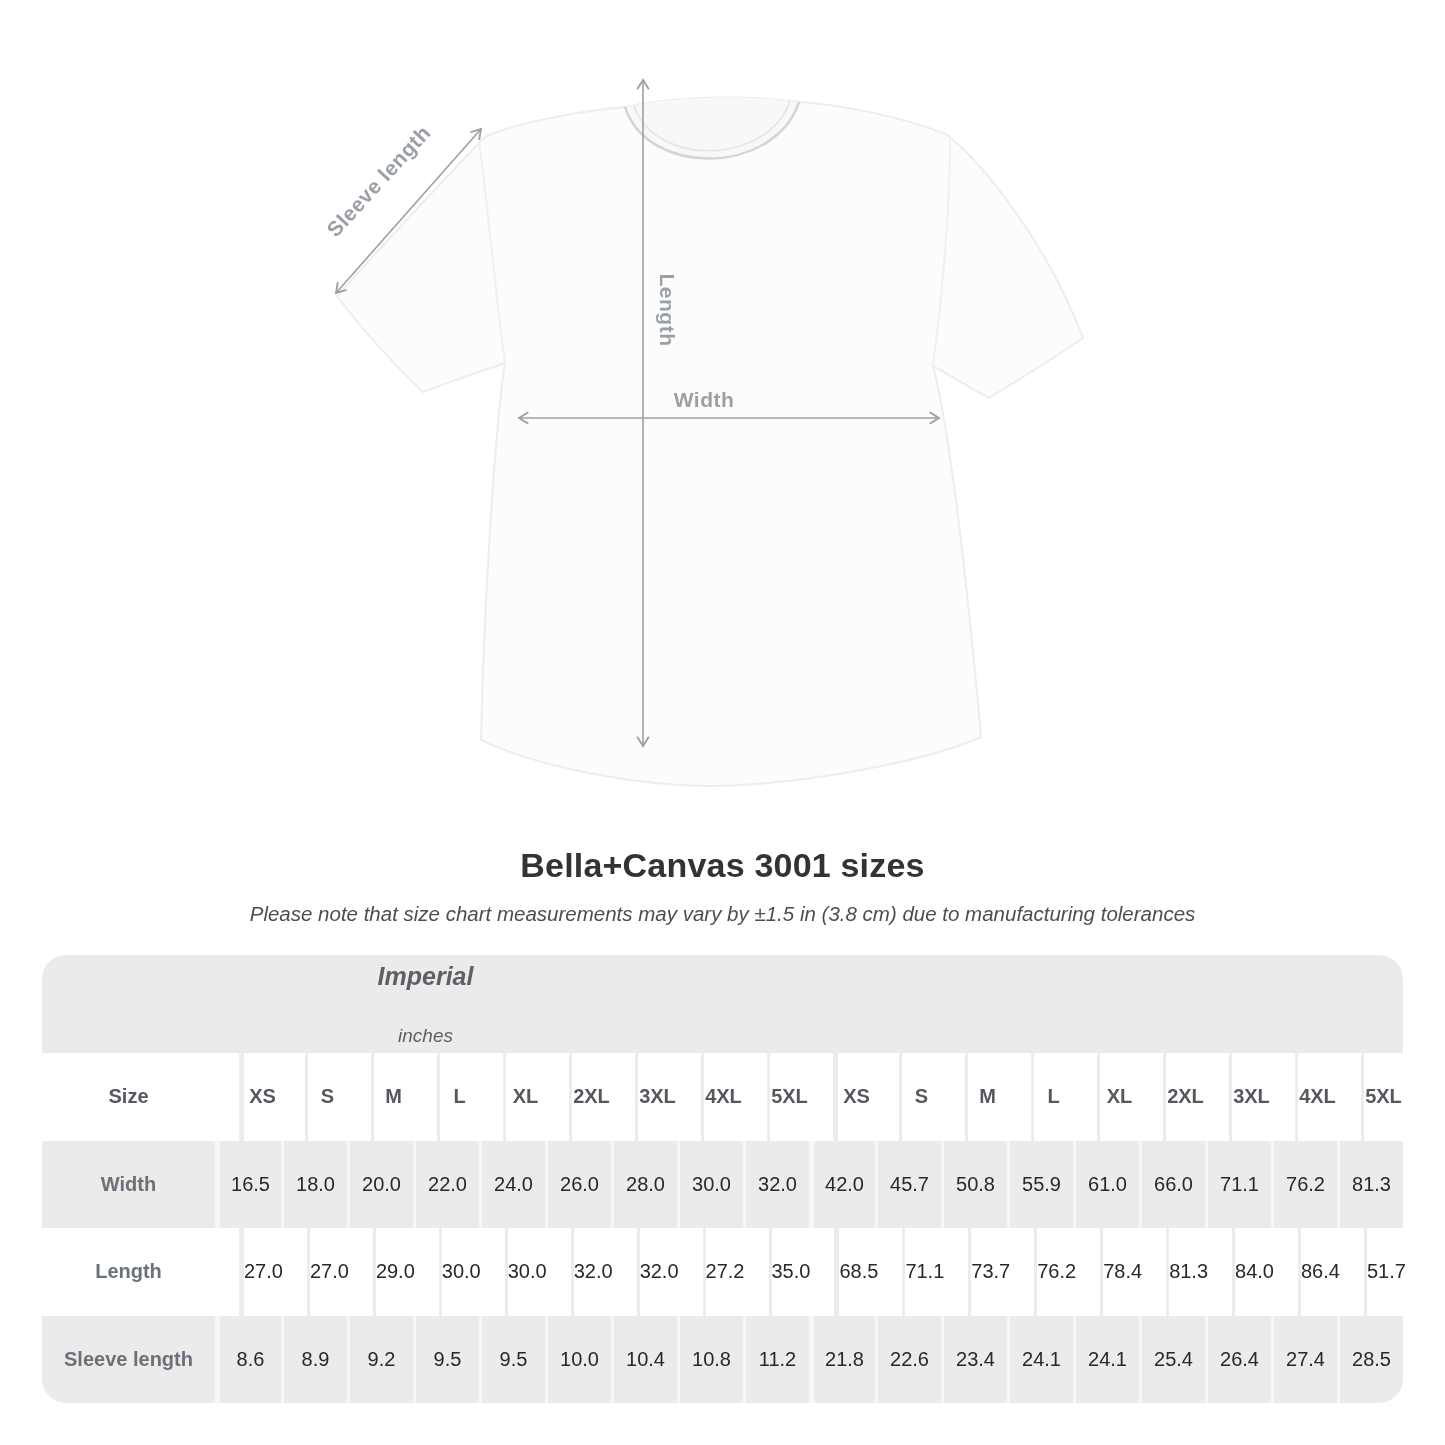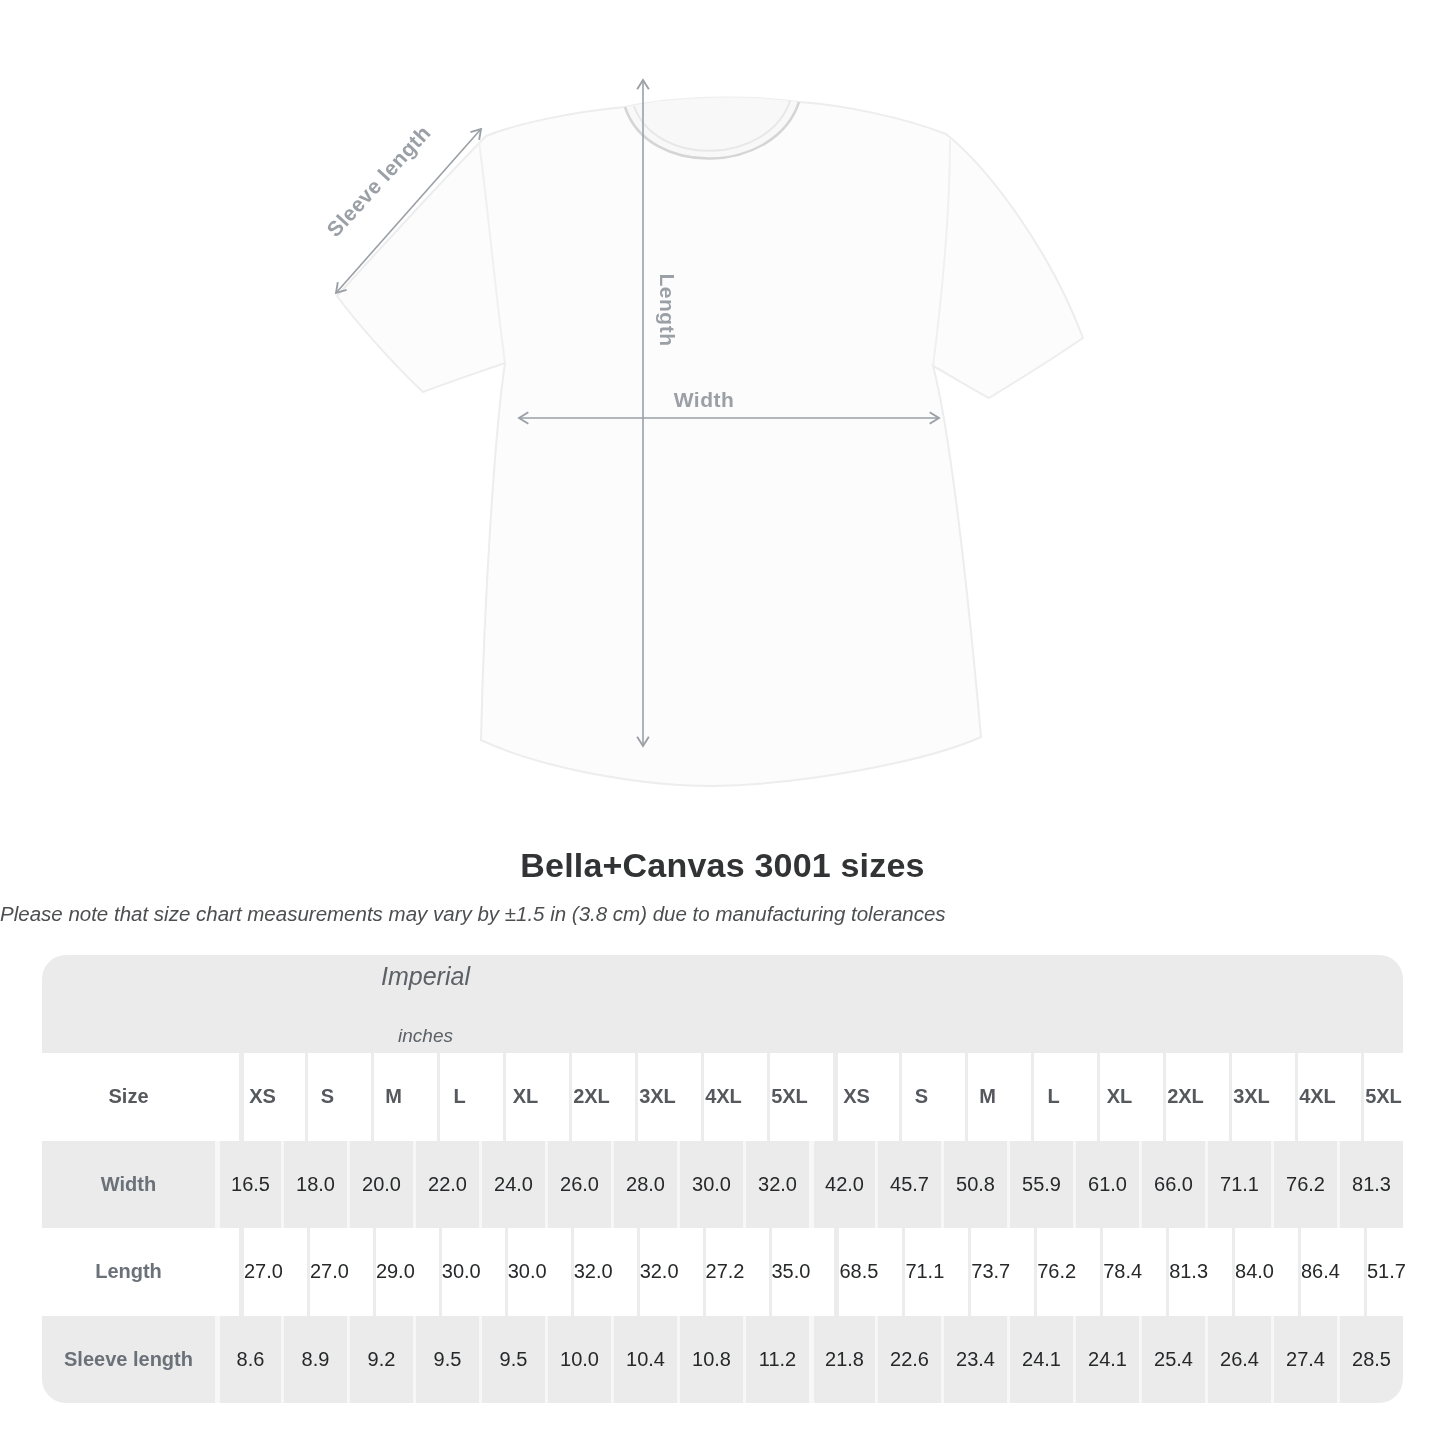--- a/index.html
+++ b/index.html
@@ -13,33 +13,33 @@
   .dim-label{
     font-family:"Liberation Sans","DejaVu Sans",sans-serif;
     font-size:21px;font-weight:bold;fill:#9aa0a6;letter-spacing:.5px;
   }
   
   .page-title{
     position:absolute;top:846px;left:0;width:100%;text-align:center;
     font-size:34px;font-weight:bold;color:#323334;letter-spacing:.2px;
   }
   .page-subtitle{
-    position:absolute;top:902px;left:0;width:100%;text-align:left;
+    position:absolute;top:902px;left:0;width:100%;text-align:center;
     font-size:20.5px;font-style:italic;color:#4c4e50;
   }
   
   .size-table{position:absolute;top:955px;left:42px;width:1361px;}
   .thead{
     display:grid;grid-template-columns:173px repeat(18,1fr);
     background:#ebebeb;border-radius:24px 24px 0 0;height:98px;
   }
   .hgroup{display:flex;flex-direction:column;align-items:center;justify-content:center;gap:7px;}
   .hgroup.imperial{grid-column:1 / 11;}
   .hgroup.metric{grid-column:11 / 20;}
-  .htitle{font-size:25px;font-weight:normal;font-style:italic;color:#5b6167;}
+  .htitle{font-size:25px;font-weight:bold;font-style:italic;color:#5b6167;}
   .hsub{font-size:19px;font-style:italic;color:#5b6167;margin-top:27px;}
   .trow{
     display:grid;grid-template-columns:173px repeat(18,1fr);
     height:87.5px;
   }
   .trow .cell{
     display:flex;align-items:center;justify-content:center;
     font-size:20px;color:#26282a;
     border-left:3px solid var(--sep);
   }

